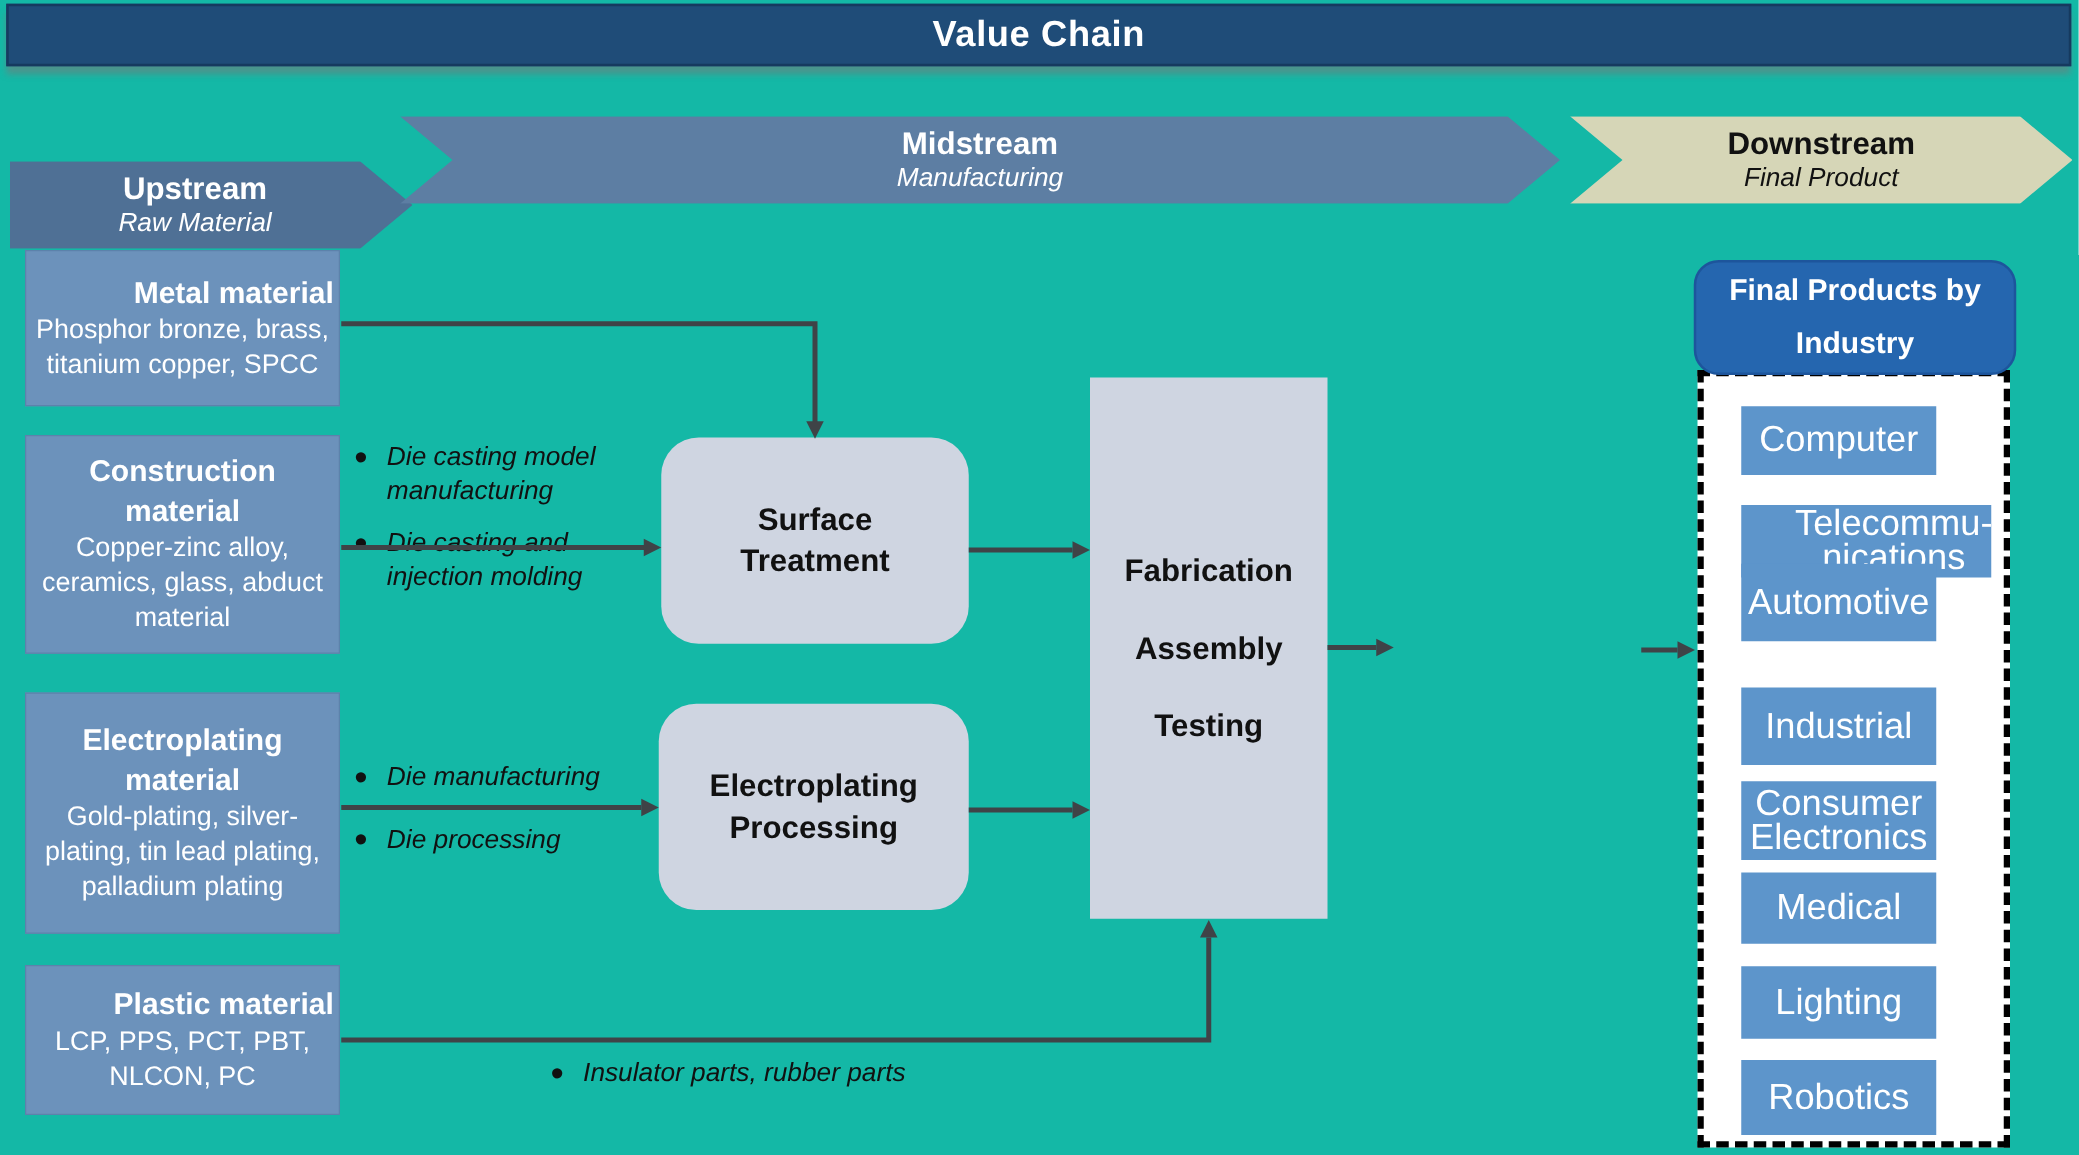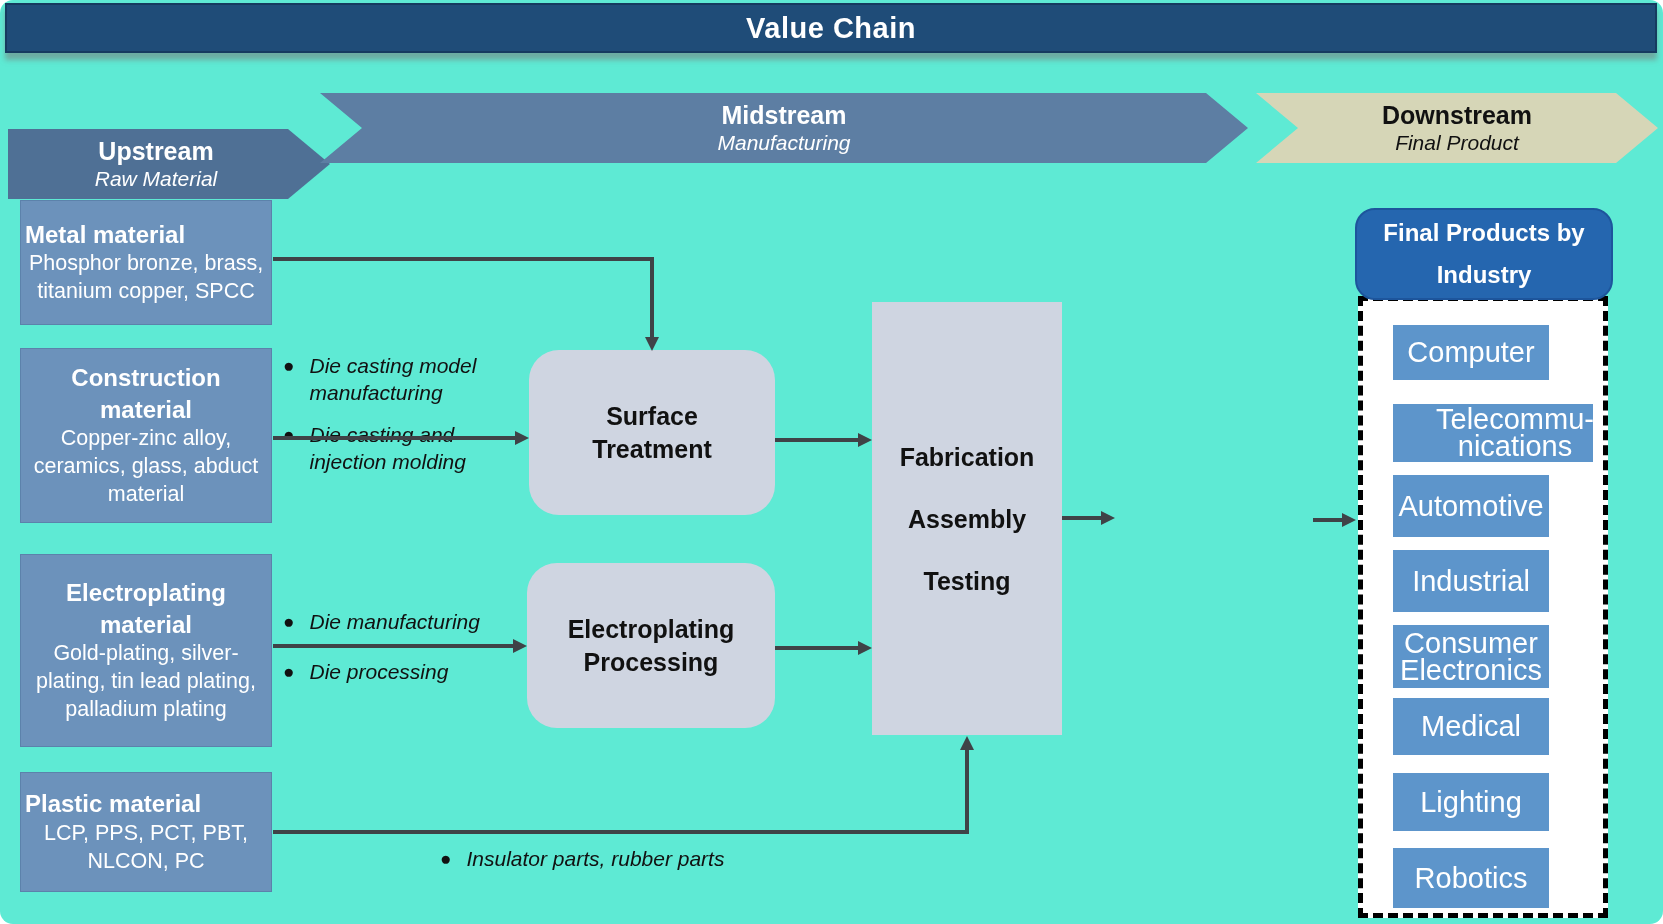--- a/index.html
+++ b/index.html
@@ -1,17 +1,17 @@
 <!DOCTYPE html>
 <html><head>
 <meta charset="utf-8">
 <style>
   html,body{margin:0;padding:0;background:#fff;}
-  .canvas{position:relative;width:1663px;height:924px;background:#5eead4;overflow:hidden;
-          font-family:"Liberation Sans",sans-serif;color:#111;border-radius:13px;}
+  .canvas{position:relative;width:1663px;height:924px;background:#14b8a6;overflow:hidden;
+          font-family:"Liberation Sans",sans-serif;color:#111;}
 
   
   .title-bar{position:absolute;left:5px;top:3px;width:1648px;height:46px;
              background:#1F4C78;border:2px solid #163A5F;
              box-shadow:0 7px 5px rgba(120,120,120,.55);
              display:flex;align-items:center;justify-content:center;
              color:#fff;font-weight:bold;font-size:29px;letter-spacing:.5px;}
 
   
   .banner{position:absolute;top:93px;height:70px;display:flex;flex-direction:column;
@@ -20,21 +20,21 @@
   .banner .b-sub{font-size:21px;font-style:italic;}
   .upstream{left:8px;width:322px;background:#4F7095;padding-right:26px;box-sizing:border-box;
             clip-path:polygon(0 0,calc(100% - 42px) 0,100% 50%,calc(100% - 42px) 100%,0 100%);margin-top:36px;}
   .midstream{left:320px;width:928px;background:#5D7EA3;
              clip-path:polygon(0 0,calc(100% - 42px) 0,100% 50%,calc(100% - 42px) 100%,0 100%,42px 50%);}
   .downstream{left:1256px;width:402px;background:#D6D6B7;color:#111;
              clip-path:polygon(0 0,calc(100% - 42px) 0,100% 50%,calc(100% - 42px) 100%,0 100%,42px 50%);}
 
   
   .mat{position:absolute;left:20px;width:252px;background:#6C92BB;border:1px solid #5C82AB;
-       box-sizing:border-box;color:#fff;display:flex;flex-direction:column;align-items:flex-start;
+       box-sizing:border-box;color:#fff;display:flex;flex-direction:column;align-items:flex-end;
        justify-content:center;text-align:center;line-height:1.3;padding:2px 4px;}
   .mat-title{font-size:24px;font-weight:bold;}
   .mat-desc{font-size:21.5px;}
   .m1{top:200px;height:125px;}
   .m2{top:348px;height:175px;}
   .m3{top:554px;height:193px;}
   .m4{top:772px;height:120px;}
 
   
   .bullets{position:absolute;list-style:none;margin:0;padding:0;font-style:italic;
@@ -60,21 +60,21 @@
           border:5px dashed #000;box-sizing:border-box;background:#fff;}
   .panel-header{position:absolute;left:1355px;top:208px;width:258px;height:92px;background:#2566AF;
                 border:2px solid #1D559C;box-sizing:border-box;border-radius:20px;color:#fff;
                 font-weight:bold;font-size:24px;line-height:42px;display:flex;align-items:center;
                 justify-content:center;text-align:center;white-space:pre-line;}
   .ind{position:absolute;left:1393px;width:156px;background:#5D95CB;color:#fff;font-size:29px;
        line-height:27px;display:flex;align-items:center;justify-content:center;text-align:center;
        white-space:pre-line;}
   .i1{top:325px;height:55px;}
   .i2{top:404px;height:58px;padding-left:44px;}
-  .i3{top:475px;height:62px;text-align:center;}
+  .i3{top:451px;height:62px;text-align:center;}
   .i4{top:550px;height:62px;}
   .i5{top:625px;height:63px;}
   .i6{top:698px;height:57px;}
   .i7{top:773px;height:58px;}
   .i8{top:848px;height:60px;}
 
   
   .connectors{position:absolute;left:0;top:0;pointer-events:none;}
   .connectors path{stroke:#3F4347;stroke-width:4;fill:none;}
   .connectors polygon{fill:#3F4347;}

